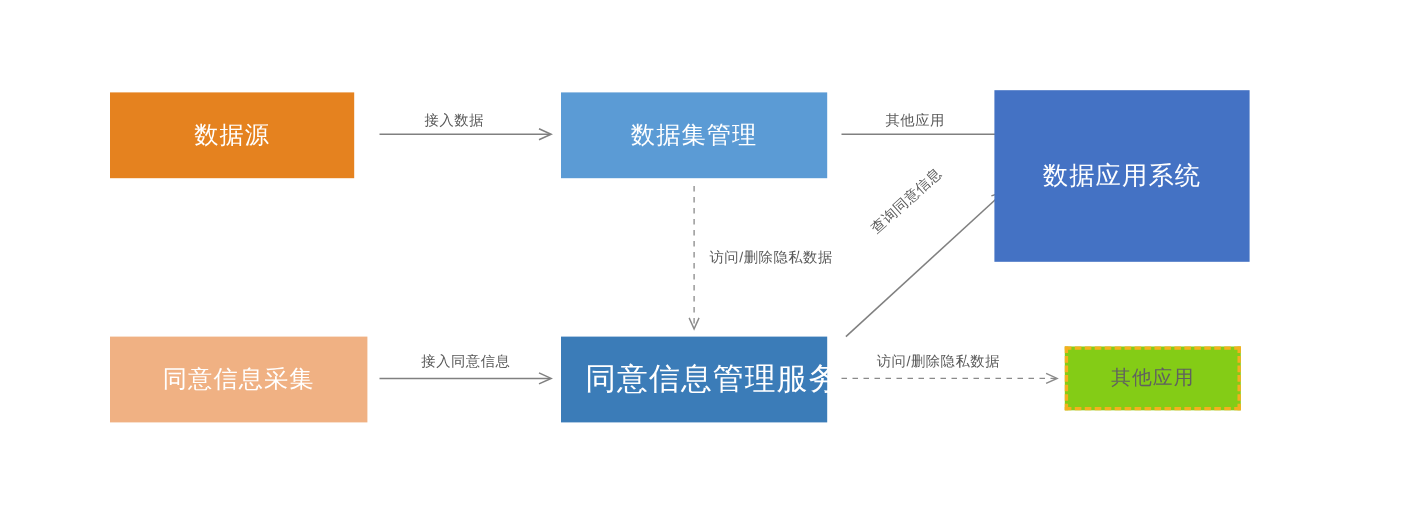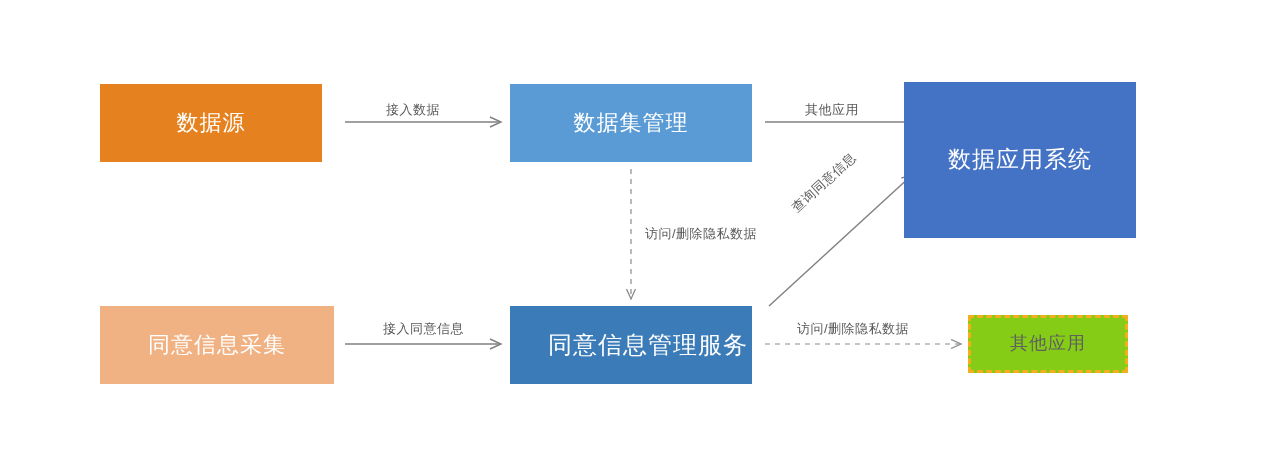--- a/index.html
+++ b/index.html
@@ -56,21 +56,21 @@
     left: 100px; top: 306px; width: 234px; height: 78px;
     background: #F0B183;
     color: #FFFFFF;
     font-size: 22px;
     align-items: center;
   }
   .n-consentsvc {
     left: 510px; top: 306px; width: 242px; height: 78px;
     background: #3B7CB8;
     color: #FFFFFF;
-    font-size: 24px;
+    font-size: 28px;
     padding-left: 34px;
   }
   .n-otherapp {
     left: 968px; top: 315px; width: 160px; height: 58px;
     background: #84cc16;
     border: 3px dashed #F5AF1E;
     color: #606060;
     font-size: 18px;
   }
 

